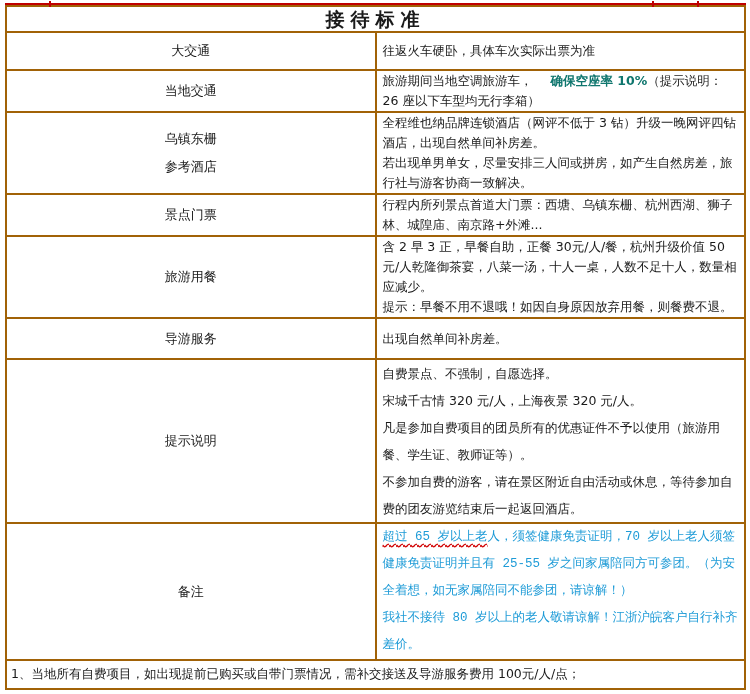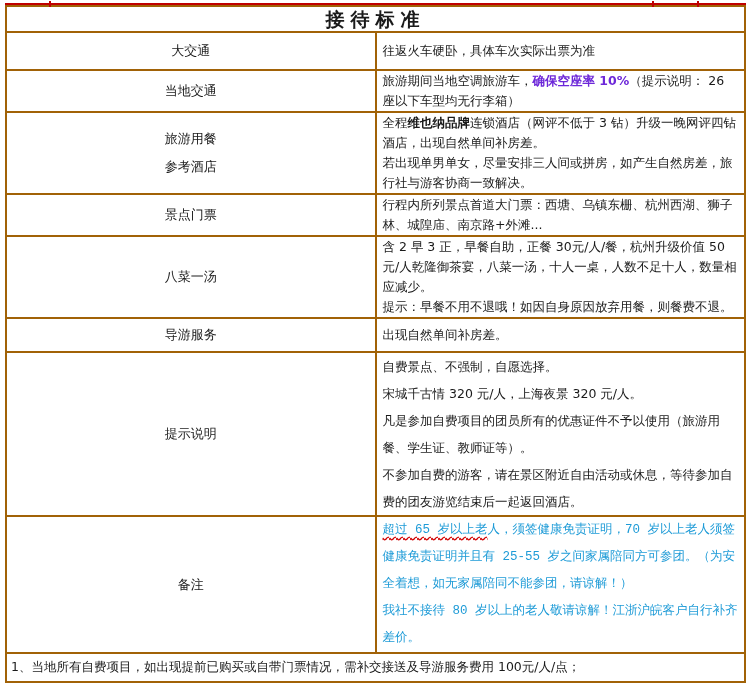--- a/index.html
+++ b/index.html
@@ -22,22 +22,22 @@
   td {
     border: 2px solid #a16207; padding: 0; vertical-align: middle;
     font-size: 12.5px; line-height: 20px;
   }
   td.label { width: 72px; text-align: center; font-size: 13px; }
   td.content { padding: 0 6px 0 6px; }
   .title {
     text-align: center; font-weight: bold; font-size: 19px;
     letter-spacing: 6px; height: 24px; line-height: 24px;
   }
-  .red-bold { color: #6d28d9; font-weight: bold; }
-  .bold { font-weight: bold; }
+  .red-bold { color: #0f766e; font-weight: bold; margin-left: 18px; }
+  .bold { font-weight: normal; }
   .blue { color: #1e9bd7; font-family: Liberation Mono, monospace; }
   .squiggle {
     text-decoration: underline; text-decoration-color: #d00000;
     text-decoration-style: wavy; text-underline-offset: 3px;
   }
   .line { display: block; }
   .notes td { padding: 2px 4px; font-size: 12.5px; line-height: 22.5px; }
   .notes .note { display: block; }
 </style>
 </head>
@@ -59,40 +59,40 @@
       <td class="content">往返火车硬卧，具体车次实际出票为准</td>
     </tr>
     <tr style="height:27px">
       <td class="label">当地交通</td>
       <td class="content">
         <span>旅游期间当地空调旅游车，</span><span class="red-bold">确保空座率 10%</span><span>（提示说明： 26 座以下车型均无行李箱）</span>
       </td>
     </tr>
     <tr style="height:58px">
       <td class="label" style="line-height:28px">
-        <span class="line">旅游用餐</span>
+        <span class="line">乌镇东栅</span>
         <span class="line">参考酒店</span>
       </td>
       <td class="content">
         <span class="line"><span>全程</span><span class="bold">维也纳品牌</span><span>连锁酒店（网评不低于 3 钻）升级一晚网评四钻酒店，出现自然单间补房差。</span></span>
         <span class="line">若出现单男单女，尽量安排三人间或拼房，如产生自然房差，旅行社与游客协商一致解决。</span>
       </td>
     </tr>
     <tr style="height:26px">
       <td class="label">景点门票</td>
       <td class="content">行程内所列景点首道大门票：西塘、乌镇东栅、杭州西湖、狮子林、城隍庙、南京路+外滩...</td>
     </tr>
     <tr style="height:63px">
-      <td class="label">八菜一汤</td>
+      <td class="label">旅游用餐</td>
       <td class="content">
         <span class="line">含 2 早 3 正，早餐自助，正餐 30元/人/餐，杭州升级价值 50 元/人乾隆御茶宴，八菜一汤，十人一桌，人数不足十人，数量相应减少。</span>
         <span class="line">提示：早餐不用不退哦！如因自身原因放弃用餐，则餐费不退。</span>
       </td>
     </tr>
-    <tr style="height:34px">
+    <tr style="height:41px">
       <td class="label">导游服务</td>
       <td class="content">出现自然单间补房差。</td>
     </tr>
     <tr style="height:108px">
       <td class="label">提示说明</td>
       <td class="content" style="line-height:27px">
         <span class="line">自费景点、不强制，自愿选择。</span>
         <span class="line">宋城千古情 320 元/人，上海夜景 320 元/人。</span>
         <span class="line">凡是参加自费项目的团员所有的优惠证件不予以使用（旅游用餐、学生证、教师证等）。</span>
         <span class="line">不参加自费的游客，请在景区附近自由活动或休息，等待参加自费的团友游览结束后一起返回酒店。</span>

